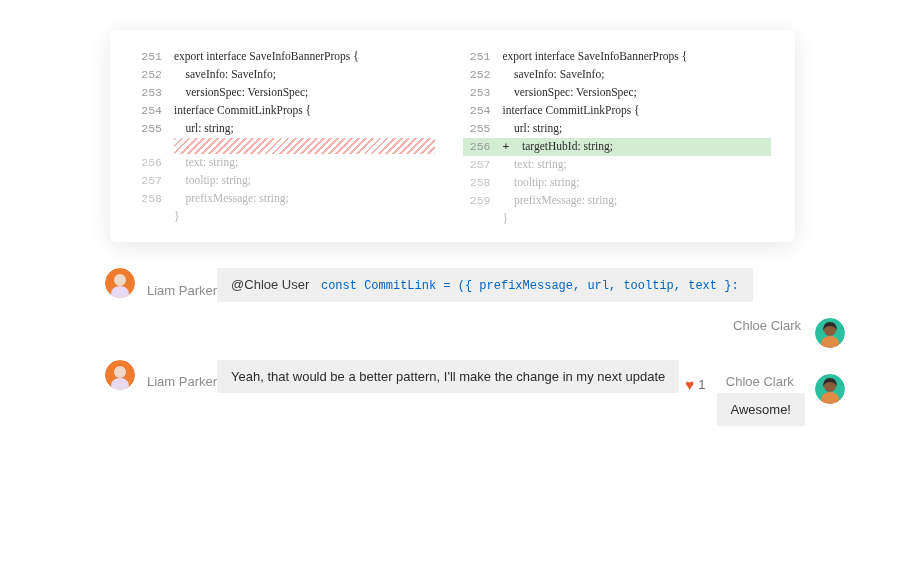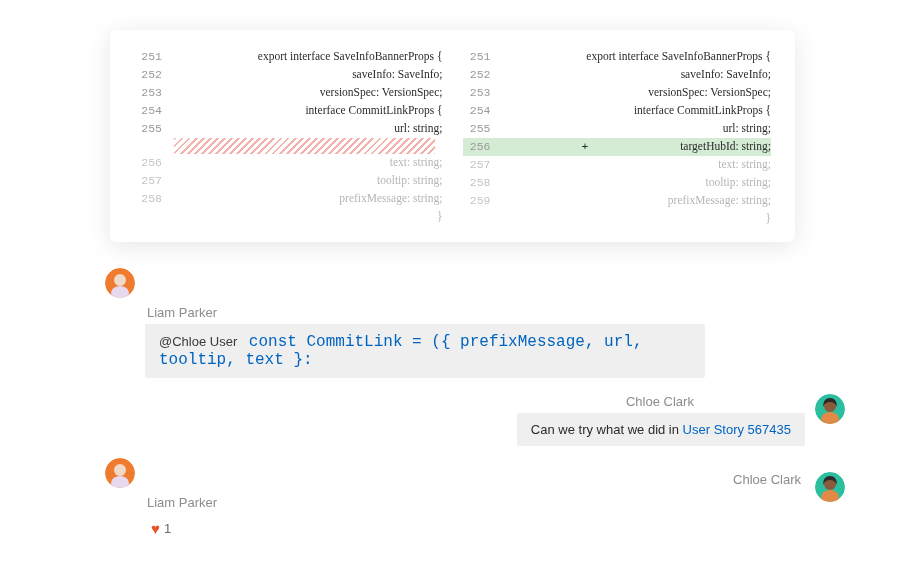--- a/index.html
+++ b/index.html
@@ -23,21 +23,21 @@
   .diff-col {
     flex: 1;
     font-family: Consolas, "Courier New", monospace;
     font-size: 11.5px;
     line-height: 1.55;
     white-space: pre;
     overflow: hidden;
   }
   .diff-col.left { padding-left: 24px; padding-right: 10px; }
   .diff-col.right { padding-left: 10px; padding-right: 24px; }
-  .code-line { display: flex; align-items: center; height: 18px; justify-content: space-between; }
+  .code-line { display: flex; align-items: center; height: 18px; }
   .ln { color: #9a9a9a; width: 28px; text-align: right; margin-right: 12px; flex-shrink:0; }
   .code { color: #2b2b2b; font-family: Liberation Serif, serif; }
   .faded .code { color: #b6b6b6; }
   .faded .ln { color: #c4c4c4; }
   .add-line { background: #d4ecd4; }
   .add-line .sign { color: #2b2b2b; margin-right: 4px; }
   .hatched {
     height: 16px;
     margin-left: 40px;
     margin-right: 8px;
@@ -62,21 +62,21 @@
   .msg-row.right { justify-content: flex-end; }
   .avatar {
     width: 30px; height: 30px;
     border-radius: 50%;
     flex-shrink: 0;
     position: relative;
     overflow: hidden;
   }
   .avatar svg { width: 100%; height: 100%; display:block; }
   .msg-right-content { display:flex; flex-direction:column; align-items:center; margin-right:10px; }
-  .msg-left-content { display:flex; flex-direction:column; align-items:flex-start; margin-left:10px;margin-top:37px; }
+  .msg-left-content { display:flex; flex-direction:row; align-items:flex-end; margin-left:10px; }
   .author-name {
     color: #8c8c8c;
     font-size: 13px;
     margin-bottom: 4px;
     padding-left: 2px;
   }
   .msg-right-content .author-name { padding-right: 4px; }
   .bubble {
     background: #efefef;
     padding: 9px 14px;
@@ -84,21 +84,21 @@
     font-size: 13px;
     color: #2b2b2b;
     max-width: 560px;
   }
   .msg-left-content .bubble { border-top-left-radius: 0; }
   .msg-right-content .bubble { border-top-right-radius: 0; }
   .mention { color: #3a3a3a; margin-right: 8px; }
   .inline-code {
     font-family: Consolas, "Courier New", monospace;
     color: #0064c1;
-    font-size: 16px;
+    font-size: 12px;
   }
   .link { color: #0064c1; }
   .reaction {
     display: flex;
     align-items: center;
     margin-top: 6px;
     margin-left: 6px;
     font-size: 13px;
   }
   .heart {
@@ -132,23 +132,20 @@
       <div class="bubble">
         <span class="mention">@Chloe User</span>
         <span class="inline-code">const CommitLink = ({ prefixMessage, url, tooltip, text }:</span>
       </div>
     </div>
   </div>
 
   <div class="msg-row right" style="margin-bottom:12px;">
     <div class="msg-right-content">
       <div class="author-name">Chloe Clark</div>
-      <div class="bubble">
-        <span>Can we try what we did in </span><span class="link">User Story 567435</span>
-      </div>
     </div>
     <div class="avatar">
       <svg viewBox="0 0 30 30">
         <circle cx="15" cy="15" r="15" fill="#2bbfa0"></circle>
         <ellipse cx="15" cy="25" rx="9" ry="7" fill="#e08a45"></ellipse>
         <circle cx="15" cy="12" r="6" fill="#8a5a3a"></circle>
         <path d="M8 13 Q8 4 15 4 Q22 4 22 13 Q20 8 15 8 Q10 8 8 13" fill="#2a2a2a"></path>
       </svg>
     </div>
   </div>
@@ -158,30 +155,36 @@
       <div class="avatar">
         <svg viewBox="0 0 30 30">
           <circle cx="15" cy="15" r="15" fill="#ef7b2f"></circle>
           <ellipse cx="15" cy="25" rx="9" ry="7" fill="#e7d9f0"></ellipse>
           <circle cx="15" cy="12" r="6" fill="#f0d9c8"></circle>
           <path d="M9 10 Q15 2 21 10 Q18 6 15 6 Q12 6 9 10" fill="#7a3fa0"></path>
         </svg>
       </div>
       <div class="msg-left-content">
         <div class="author-name">Liam Parker</div>
+        <div class="bubble">
+          <span>Yeah, that would be a better pattern, I'll make the change in my next update</span>
+        </div>
         <div class="reaction">
           <span class="heart">♥</span>
           <span class="reaction-count">1</span>
         </div>
       </div>
     </div>
 
     <div style="display:flex; align-items:flex-start; margin-top:14px;">
       <div class="msg-right-content">
         <div class="author-name">Chloe Clark</div>
+        <div class="bubble">
+          <span>Awesome!</span>
+        </div>
       </div>
       <div class="avatar">
         <svg viewBox="0 0 30 30">
           <circle cx="15" cy="15" r="15" fill="#2bbfa0"></circle>
           <ellipse cx="15" cy="25" rx="9" ry="7" fill="#e08a45"></ellipse>
           <circle cx="15" cy="12" r="6" fill="#8a5a3a"></circle>
           <path d="M8 13 Q8 4 15 4 Q22 4 22 13 Q20 8 15 8 Q10 8 8 13" fill="#2a2a2a"></path>
         </svg>
       </div>
     </div>

